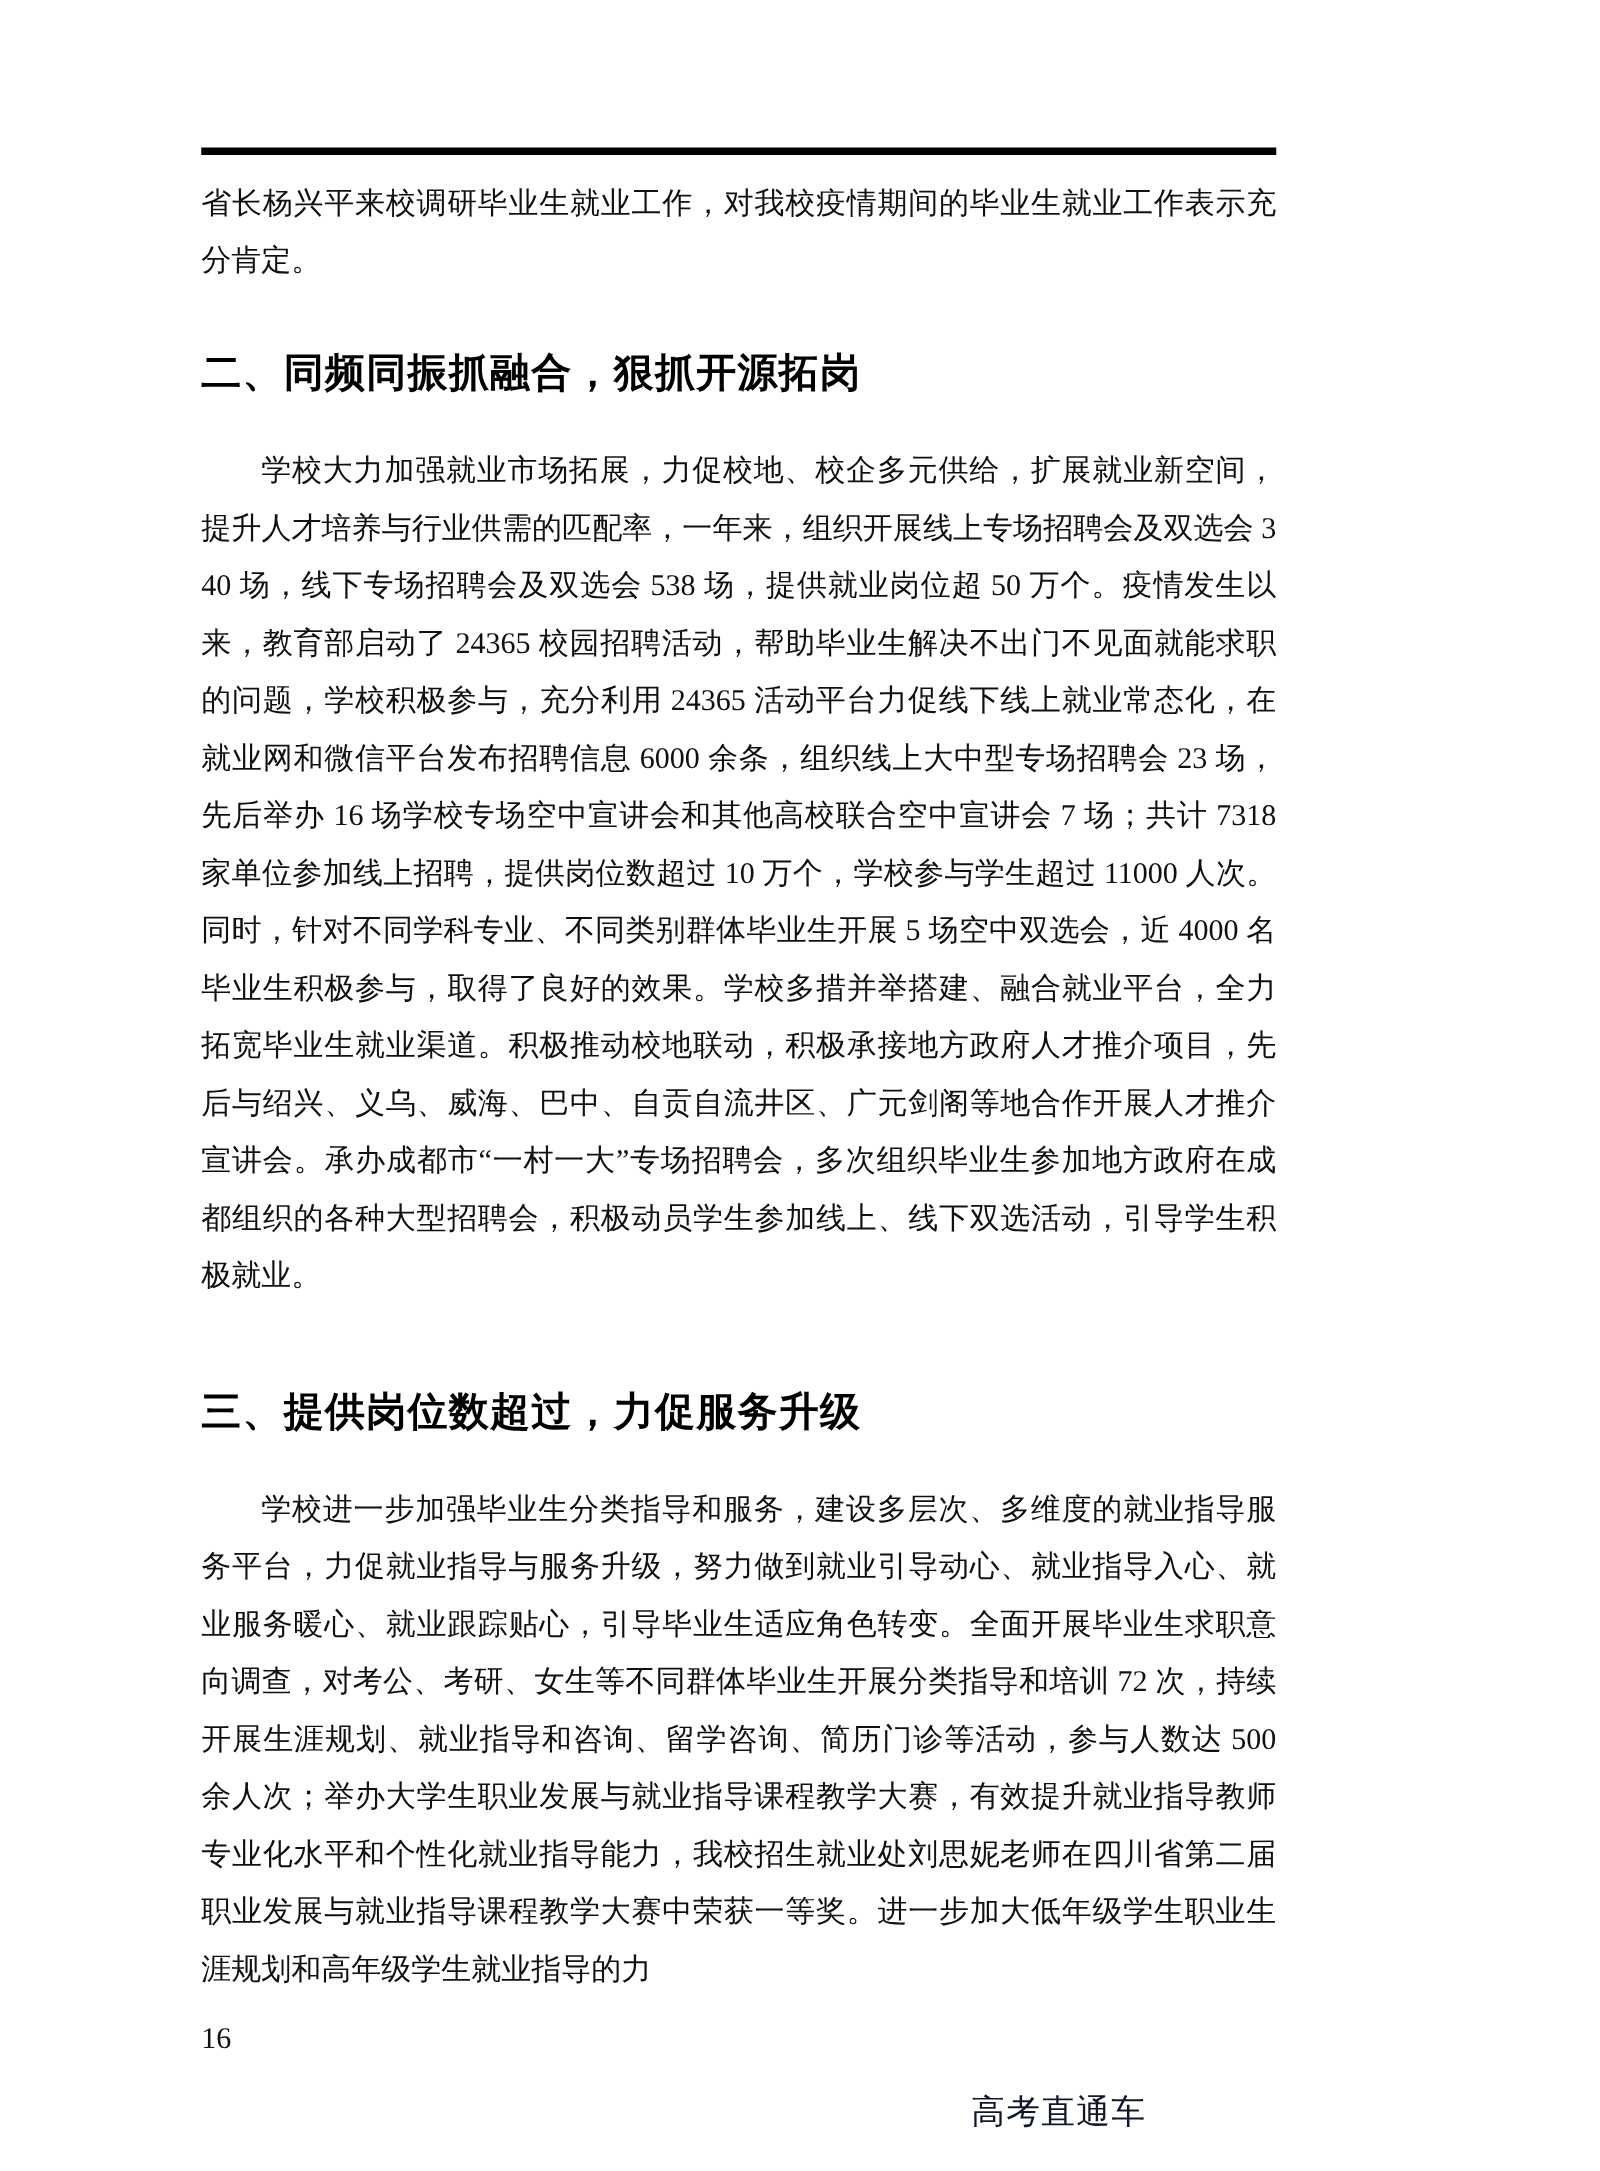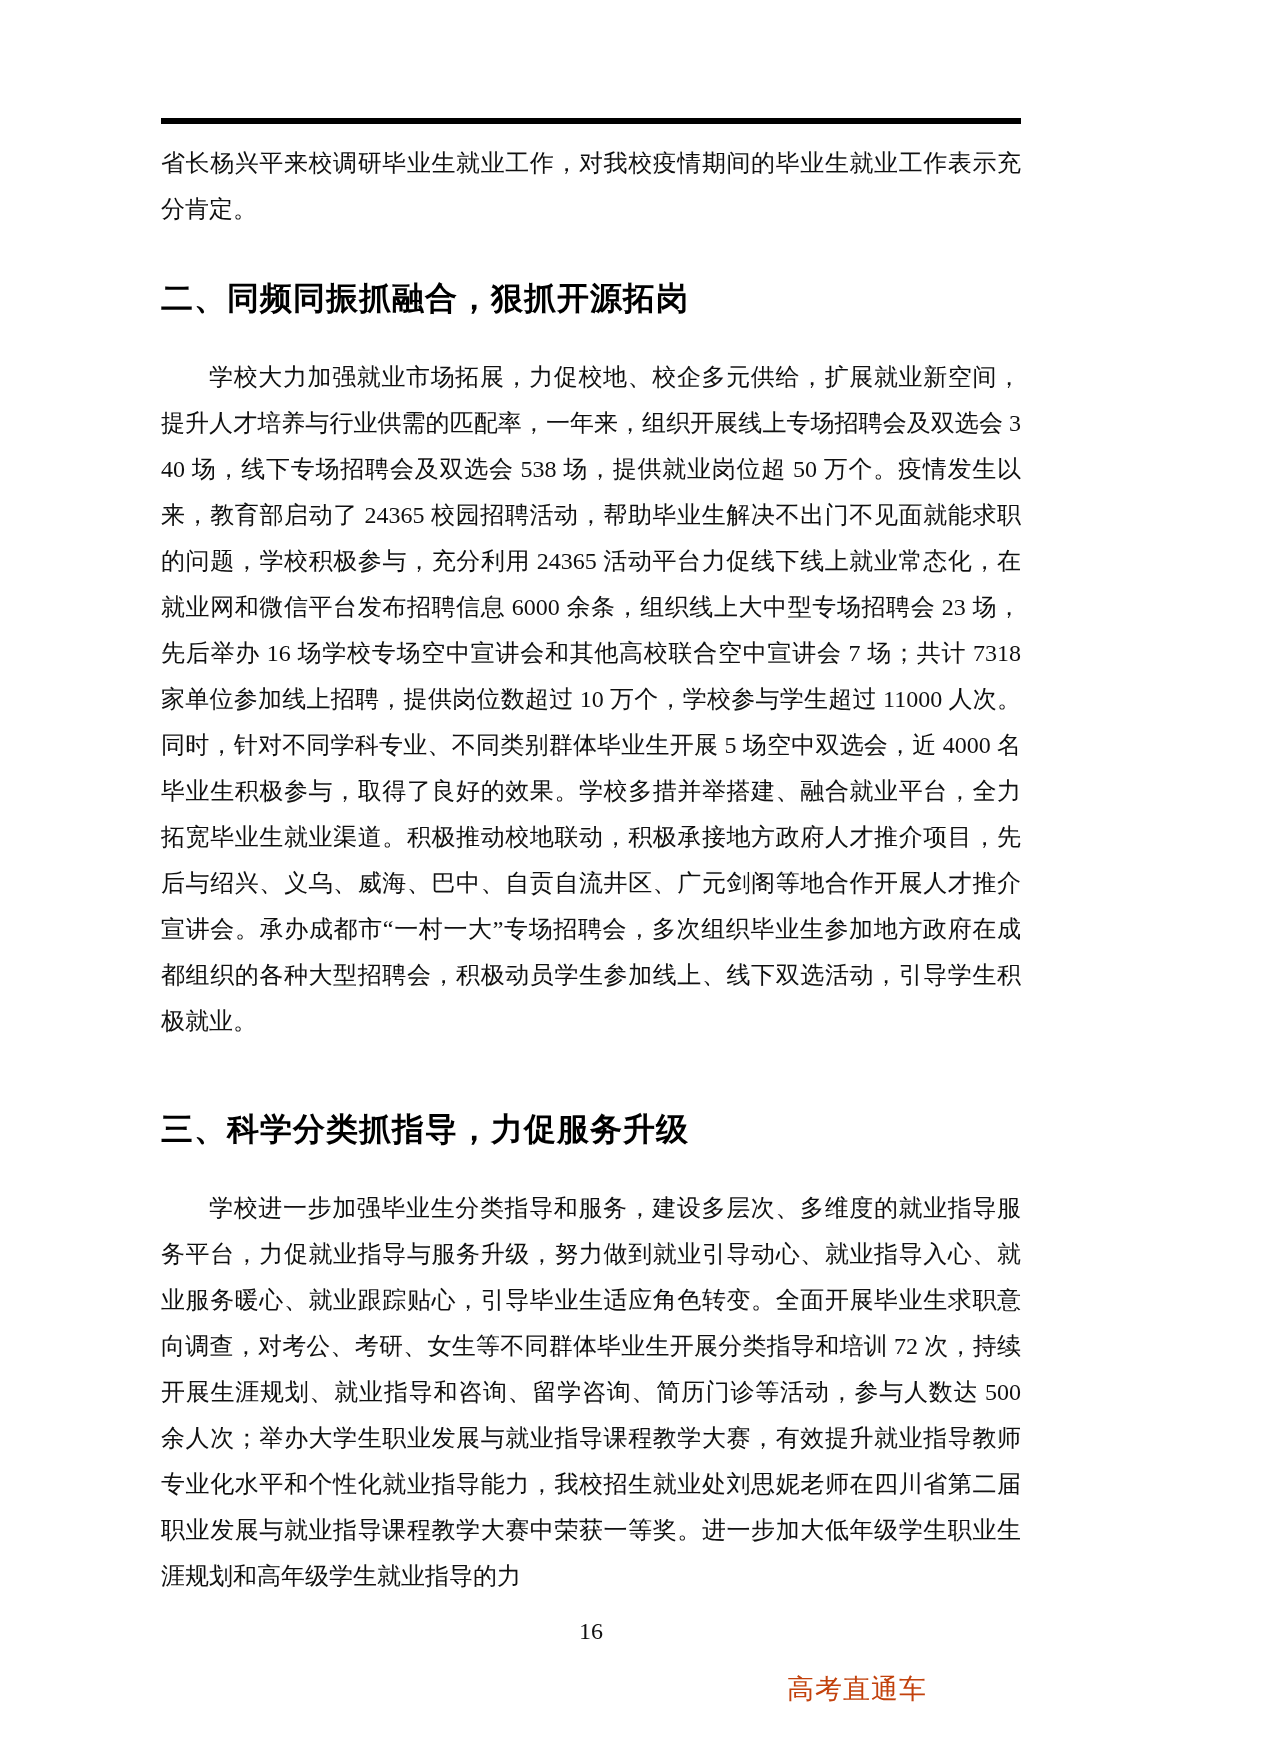--- a/index.html
+++ b/index.html
@@ -48,50 +48,50 @@
     margin: 63px 0 34px 0;
   }
   .first-heading {
     margin-top: 44px;
   }
   .page-footer {
     position: absolute;
     left: 161px;
     width: 860px;
     bottom: 92px;
-    text-align: center;
+    text-align: left;
     font-size: 24px;
     color: #101010;
   }
   .watermark {
     position: absolute;
-    right: 125px;
+    right: 135px;
     bottom: 30px;
     font-family: Liberation Mono, monospace;
     font-size: 27px;
-    color: #c2410c;
+    color: #0f172a;
     letter-spacing: 1px;
   }
 </style>
 </head>
 <body>
 
 <div class="page">
 
   <div class="content">
 
     <div class="top-rule"></div>
 
     <p class="body-para">省长杨兴平来校调研毕业生就业工作，对我校疫情期间的毕业生就业工作表示充分肯定。</p>
 
     <h2 class="section-heading first-heading">二、同频同振抓融合，狠抓开源拓岗</h2>
 
     <p class="body-para indent">学校大力加强就业市场拓展，力促校地、校企多元供给，扩展就业新空间，提升人才培养与行业供需的匹配率，一年来，组织开展线上专场招聘会及双选会 340 场，线下专场招聘会及双选会 538 场，提供就业岗位超 50 万个。疫情发生以来，教育部启动了 24365 校园招聘活动，帮助毕业生解决不出门不见面就能求职的问题，学校积极参与，充分利用 24365 活动平台力促线下线上就业常态化，在就业网和微信平台发布招聘信息 6000 余条，组织线上大中型专场招聘会 23 场，先后举办 16 场学校专场空中宣讲会和其他高校联合空中宣讲会 7 场；共计 7318 家单位参加线上招聘，提供岗位数超过 10 万个，学校参与学生超过 11000 人次。同时，针对不同学科专业、不同类别群体毕业生开展 5 场空中双选会，近 4000 名毕业生积极参与，取得了良好的效果。学校多措并举搭建、融合就业平台，全力拓宽毕业生就业渠道。积极推动校地联动，积极承接地方政府人才推介项目，先后与绍兴、义乌、威海、巴中、自贡自流井区、广元剑阁等地合作开展人才推介宣讲会。承办成都市“一村一大”专场招聘会，多次组织毕业生参加地方政府在成都组织的各种大型招聘会，积极动员学生参加线上、线下双选活动，引导学生积极就业。</p>
 
-    <h2 class="section-heading">三、科学分类抓指导，力促服务升级</h2>
+    <h2 class="section-heading">三、提供岗位数超过，力促服务升级</h2>
 
     <p class="body-para indent">学校进一步加强毕业生分类指导和服务，建设多层次、多维度的就业指导服务平台，力促就业指导与服务升级，努力做到就业引导动心、就业指导入心、就业服务暖心、就业跟踪贴心，引导毕业生适应角色转变。全面开展毕业生求职意向调查，对考公、考研、女生等不同群体毕业生开展分类指导和培训 72 次，持续开展生涯规划、就业指导和咨询、留学咨询、简历门诊等活动，参与人数达 500 余人次；举办大学生职业发展与就业指导课程教学大赛，有效提升就业指导教师专业化水平和个性化就业指导能力，我校招生就业处刘思妮老师在四川省第二届职业发展与就业指导课程教学大赛中荣获一等奖。进一步加大低年级学生职业生涯规划和高年级学生就业指导的力</p>
 
   </div>
 
   <div class="page-footer">16</div>
 
   <div class="watermark">高考直通车</div>
 
 </div>

